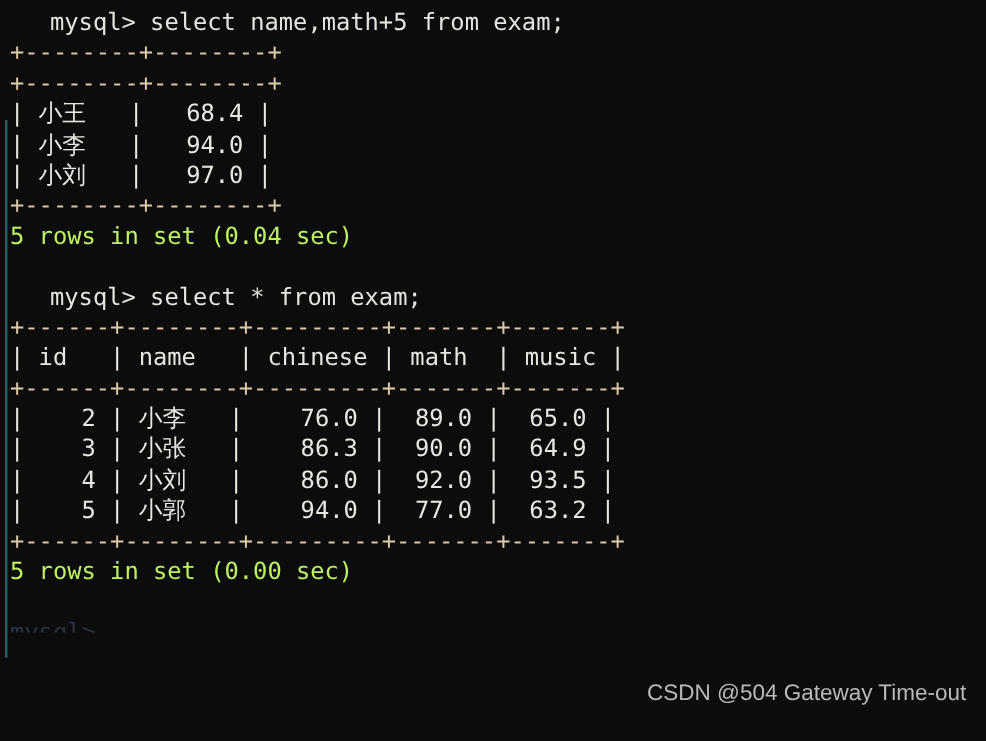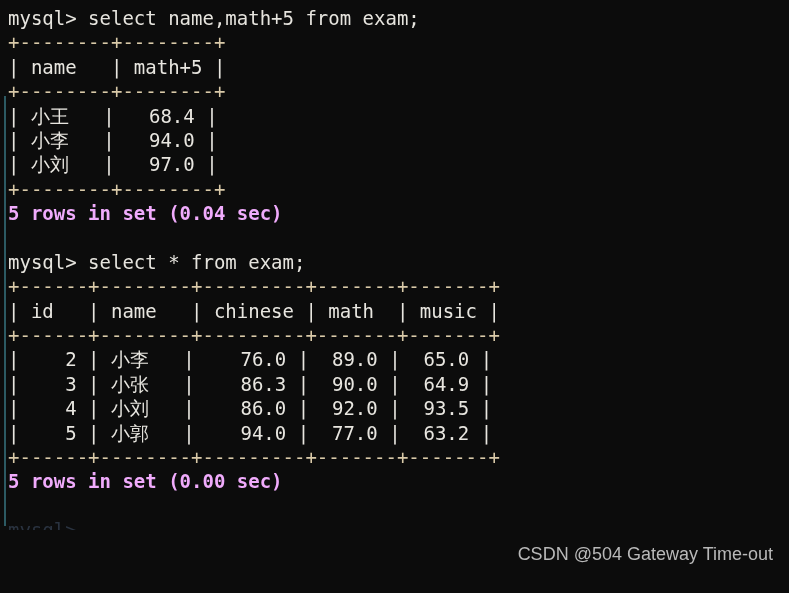--- a/index.html
+++ b/index.html
@@ -41,22 +41,22 @@
   .line {
     height: 24.4px;
     line-height: 24.4px;
     white-space: pre;
     font-size: 19px;
     letter-spacing: 0px;
     color: #e6e4de;
   }
   .line.rule   { color: #d9c9a8; }
   .line.cell   { color: #e8e6e0; }
-  .line.prompt { color: #e6e4de; }
-  .line.status { color: #f0abfc; font-weight: bold; }
+  .line.prompt { color: #e6e4de; margin-left: 32px; }
+  .line.status { color: #bef264; }
   .line.blank  { color: transparent; }
   .line.cut {
     height: 12px;
     line-height: 24.4px;
     overflow: hidden;
     color: #2a3340;
   }
   #watermark {
     position: absolute;
     right: 16px;
@@ -73,21 +73,20 @@
 <div id="screen">
 
   <div id="scroll-rail">
     <div id="scroll-thumb"></div>
   </div>
 
   <div id="term">
 
     <div class="line prompt">mysql&gt; select name,math+5 from exam;</div>
     <div class="line rule">+--------+--------+</div>
-    <div class="line cell">| name   | math+5 |</div>
     <div class="line rule">+--------+--------+</div>
     <div class="line cell">| 小王   |   68.4 |</div>
     <div class="line cell">| 小李   |   94.0 |</div>
     <div class="line cell">| 小刘   |   97.0 |</div>
     <div class="line rule">+--------+--------+</div>
     <div class="line status">5 rows in set (0.04 sec)</div>
     <div class="line blank">&nbsp;</div>
 
     <div class="line prompt">mysql&gt; select * from exam;</div>
     <div class="line rule">+------+--------+---------+-------+-------+</div>

